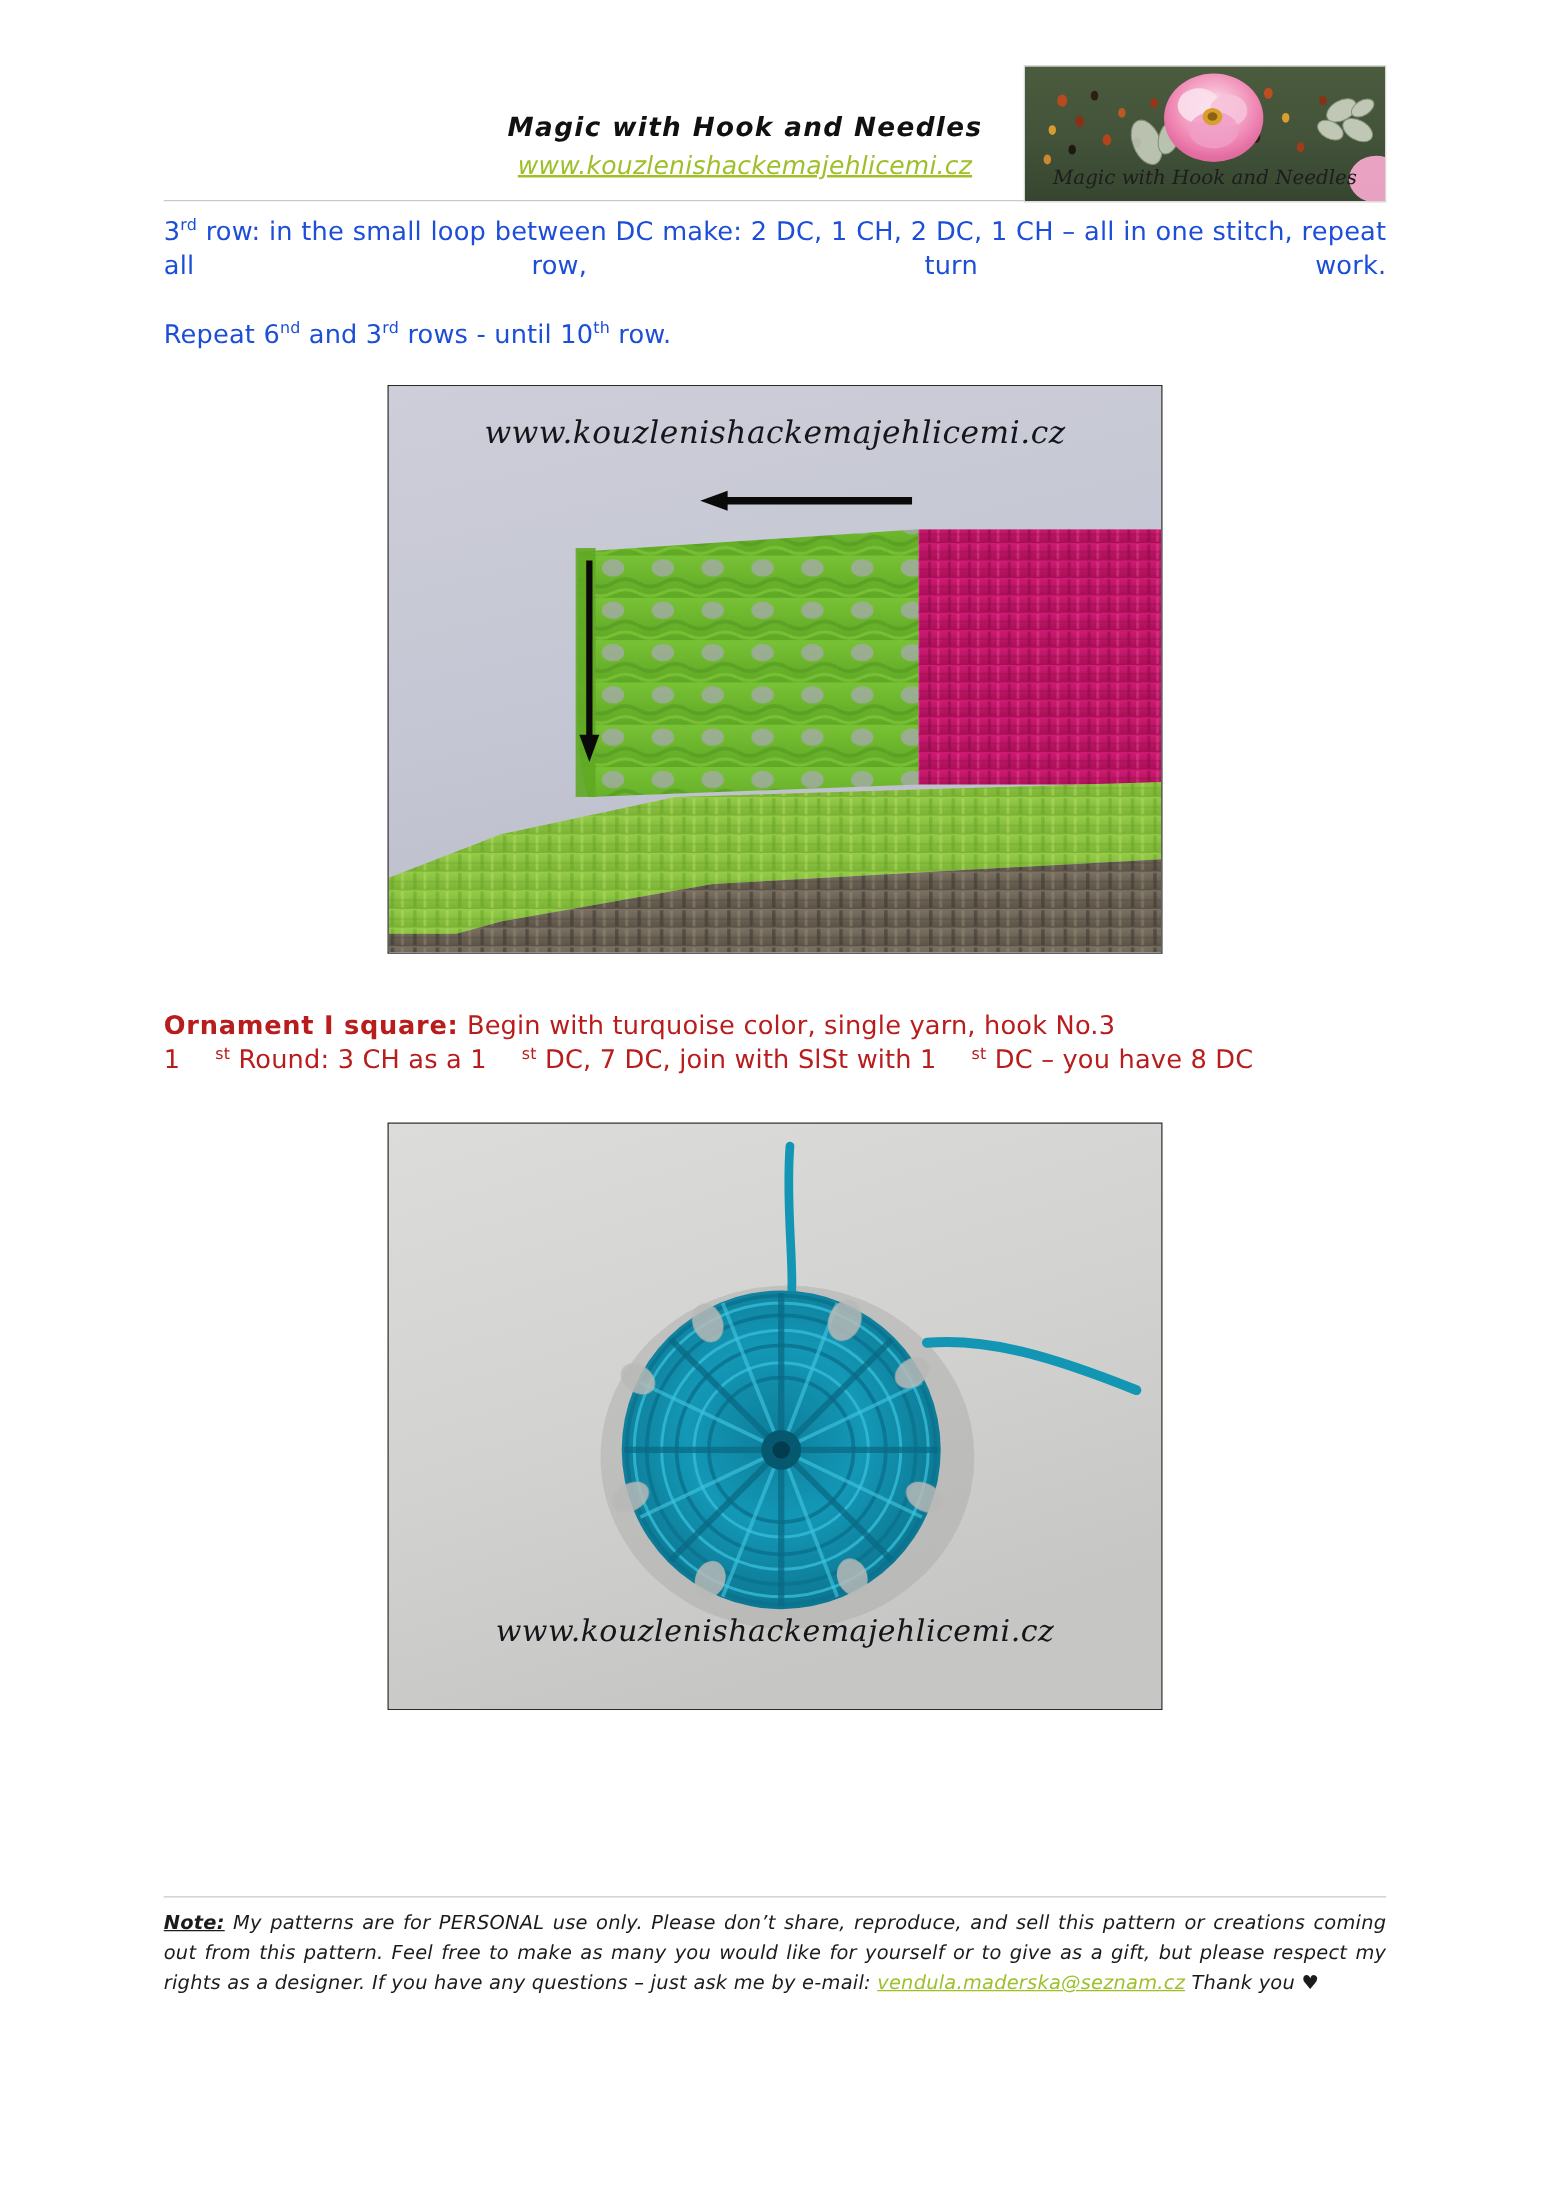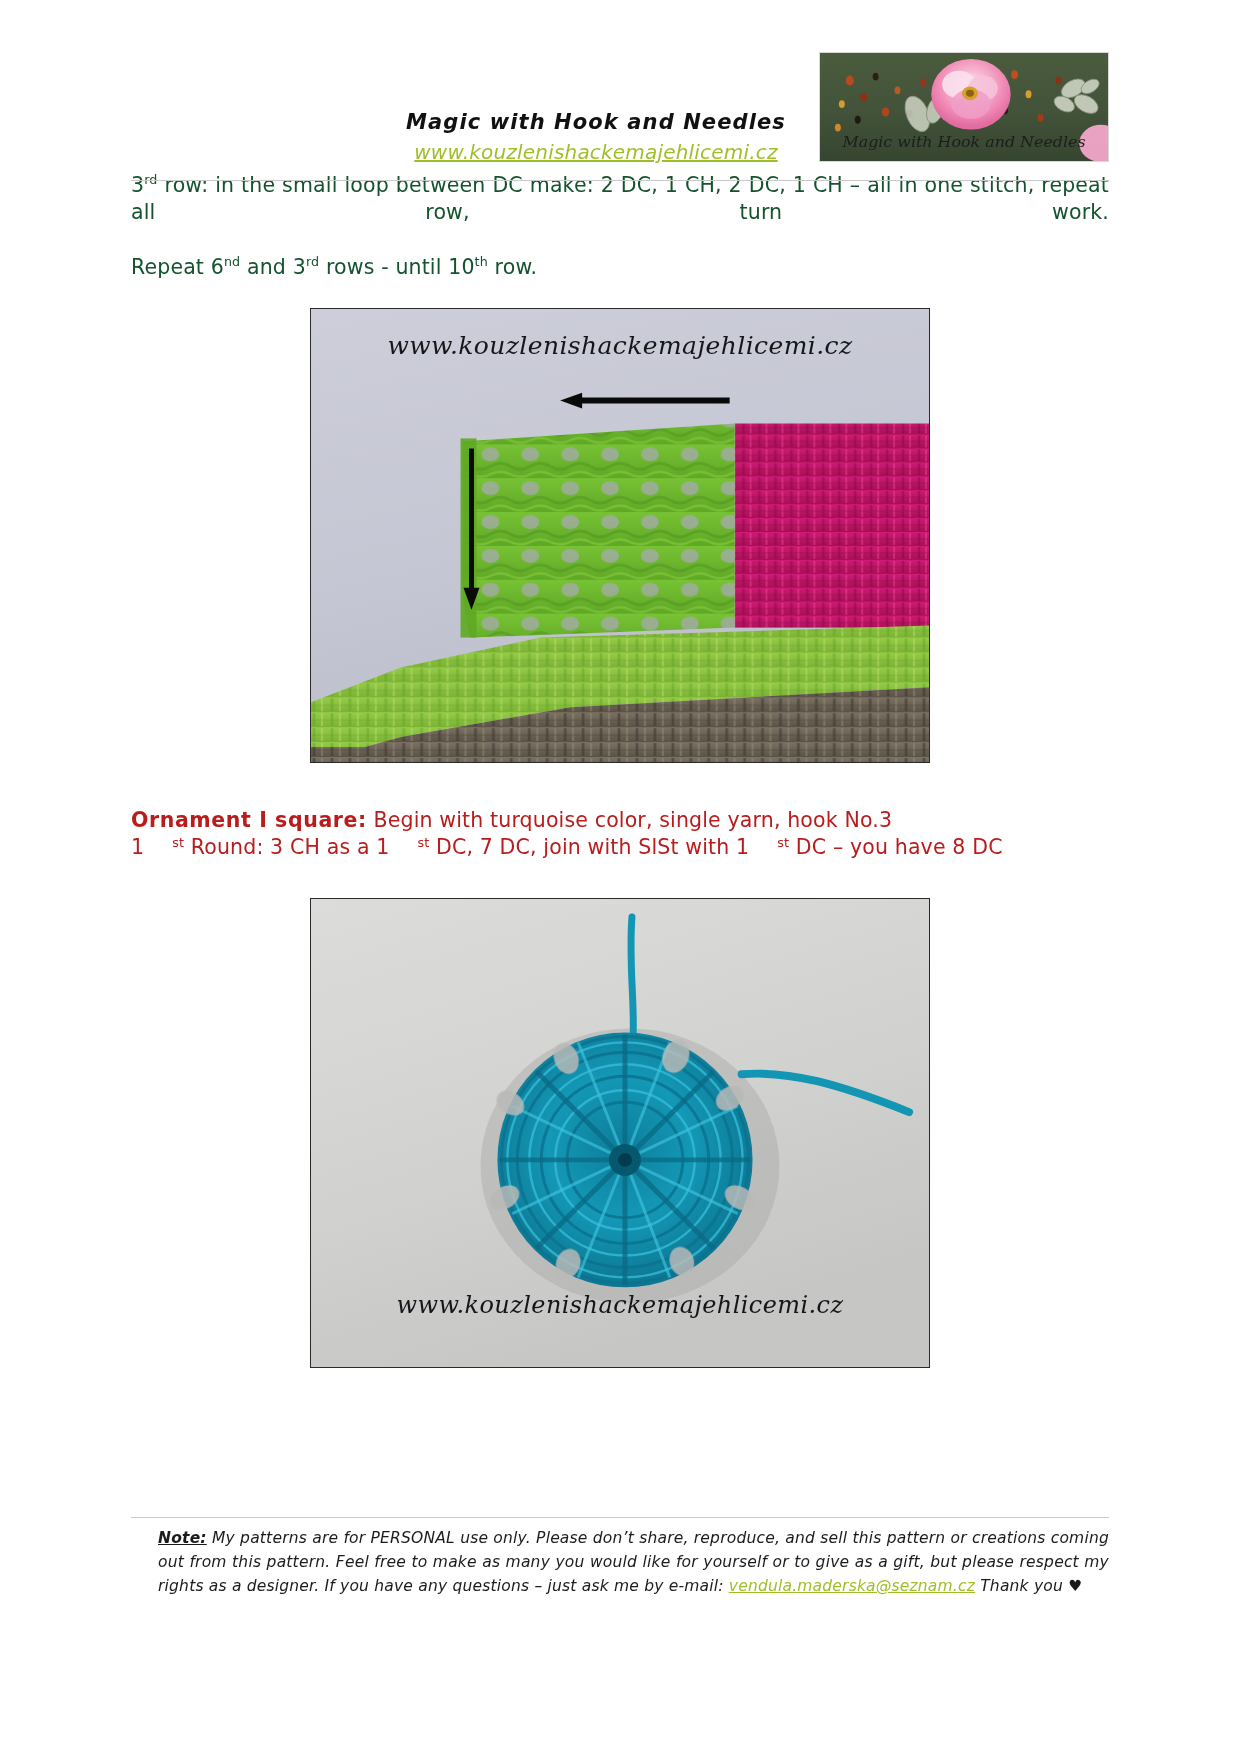--- a/index.html
+++ b/index.html
@@ -22,21 +22,21 @@
     height: 1755px;
     position: relative;
     box-sizing: border-box;
     padding: 0 131px;
   }
 
   
   .header {
     position: relative;
     height: 150px;
-    padding-top: 72px;
+    padding-top: 52px;
     box-sizing: border-box;
   }
   .header-text {
     text-align: center;
     width: 560px;
     margin-left: 185px;
     padding-top: 38px;
   }
   .site-title {
     font-family: "DejaVu Sans", sans-serif;
@@ -77,21 +77,21 @@
     border-top: 1px solid #c9c9c9;
     margin: 14px 0 0 0;
     height: 0;
   }
 
   
   .body-block {
     margin-top: 22px;
     font-size: 20.5px;
     line-height: 1.34;
-    color: #14532d;
+    color: #1d4ed8;
     text-align: justify;
     text-justify: inter-word;
     letter-spacing: 0.15px;
   }
   .body-block sup {
     font-size: 0.62em;
     vertical-align: super;
     line-height: 0;
   }
   .para-justified {
@@ -168,21 +168,20 @@
     margin: 0 0 8px 0;
   }
   .footer-note {
     font-family: "DejaVu Sans", sans-serif;
     font-style: italic;
     font-size: 15.5px;
     line-height: 1.55;
     color: #1b1b1b;
     text-align: justify;
     letter-spacing: 0.2px;
-    margin-left: 27px;
   }
   .footer-note .note-label {
     font-weight: bold;
     text-decoration: underline;
   }
   .footer-note .mail-link {
     color: #9fbf2a;
     text-decoration: underline;
   }
   .heart { font-style: normal; }

